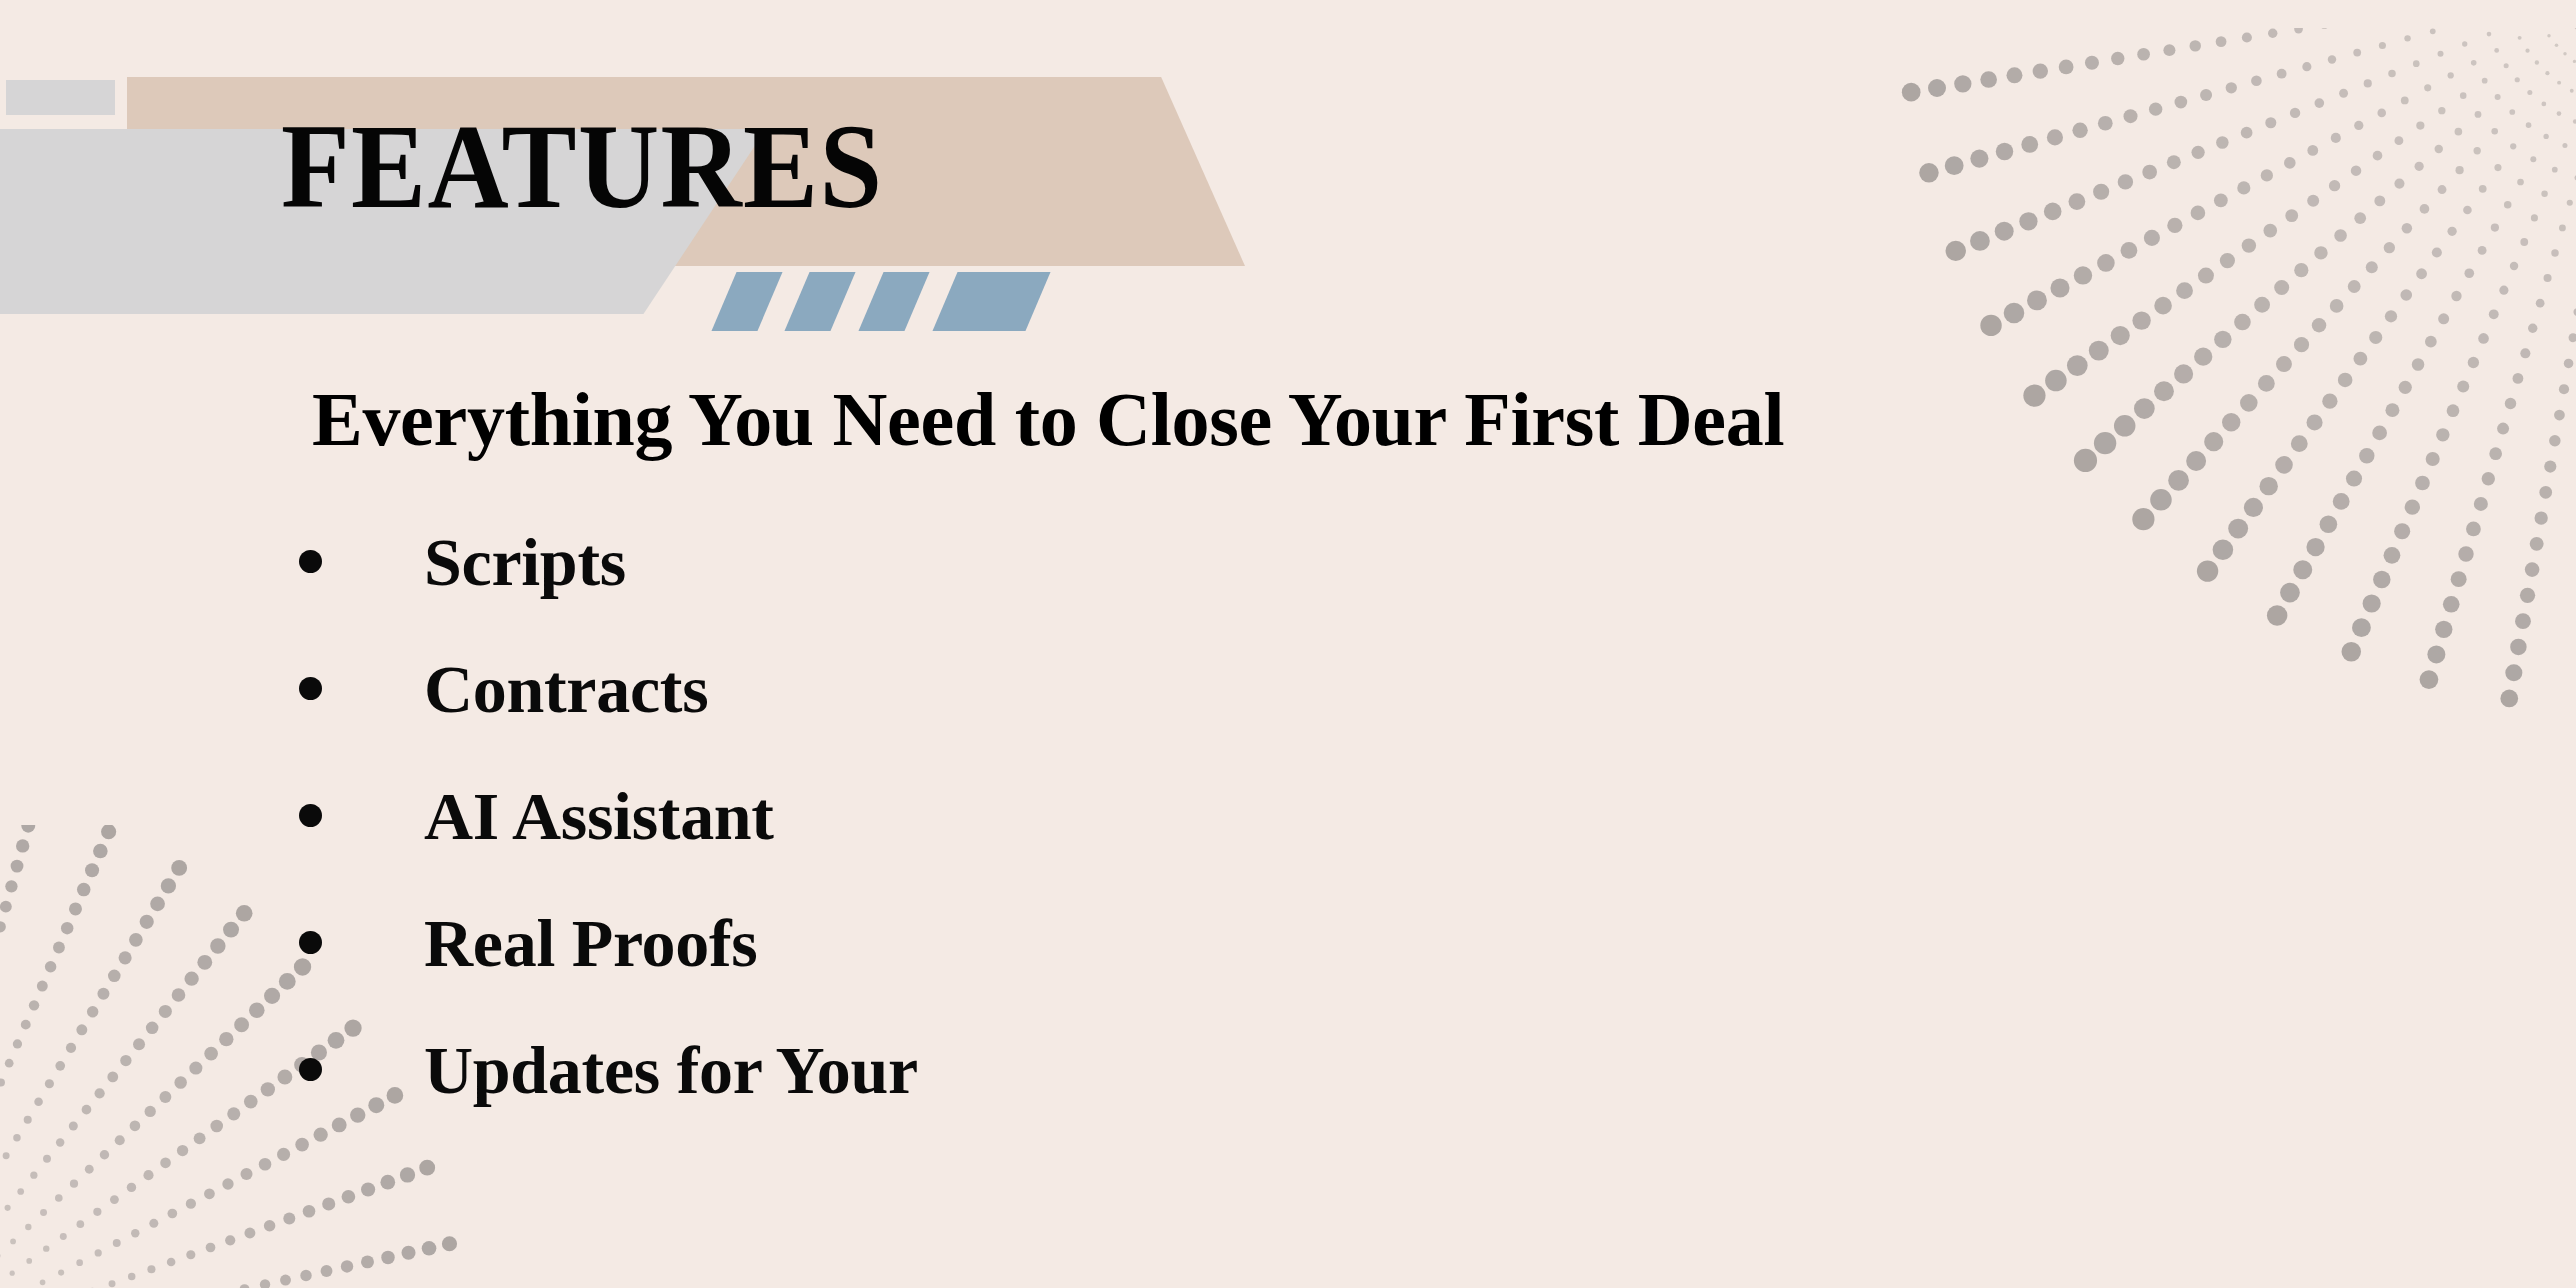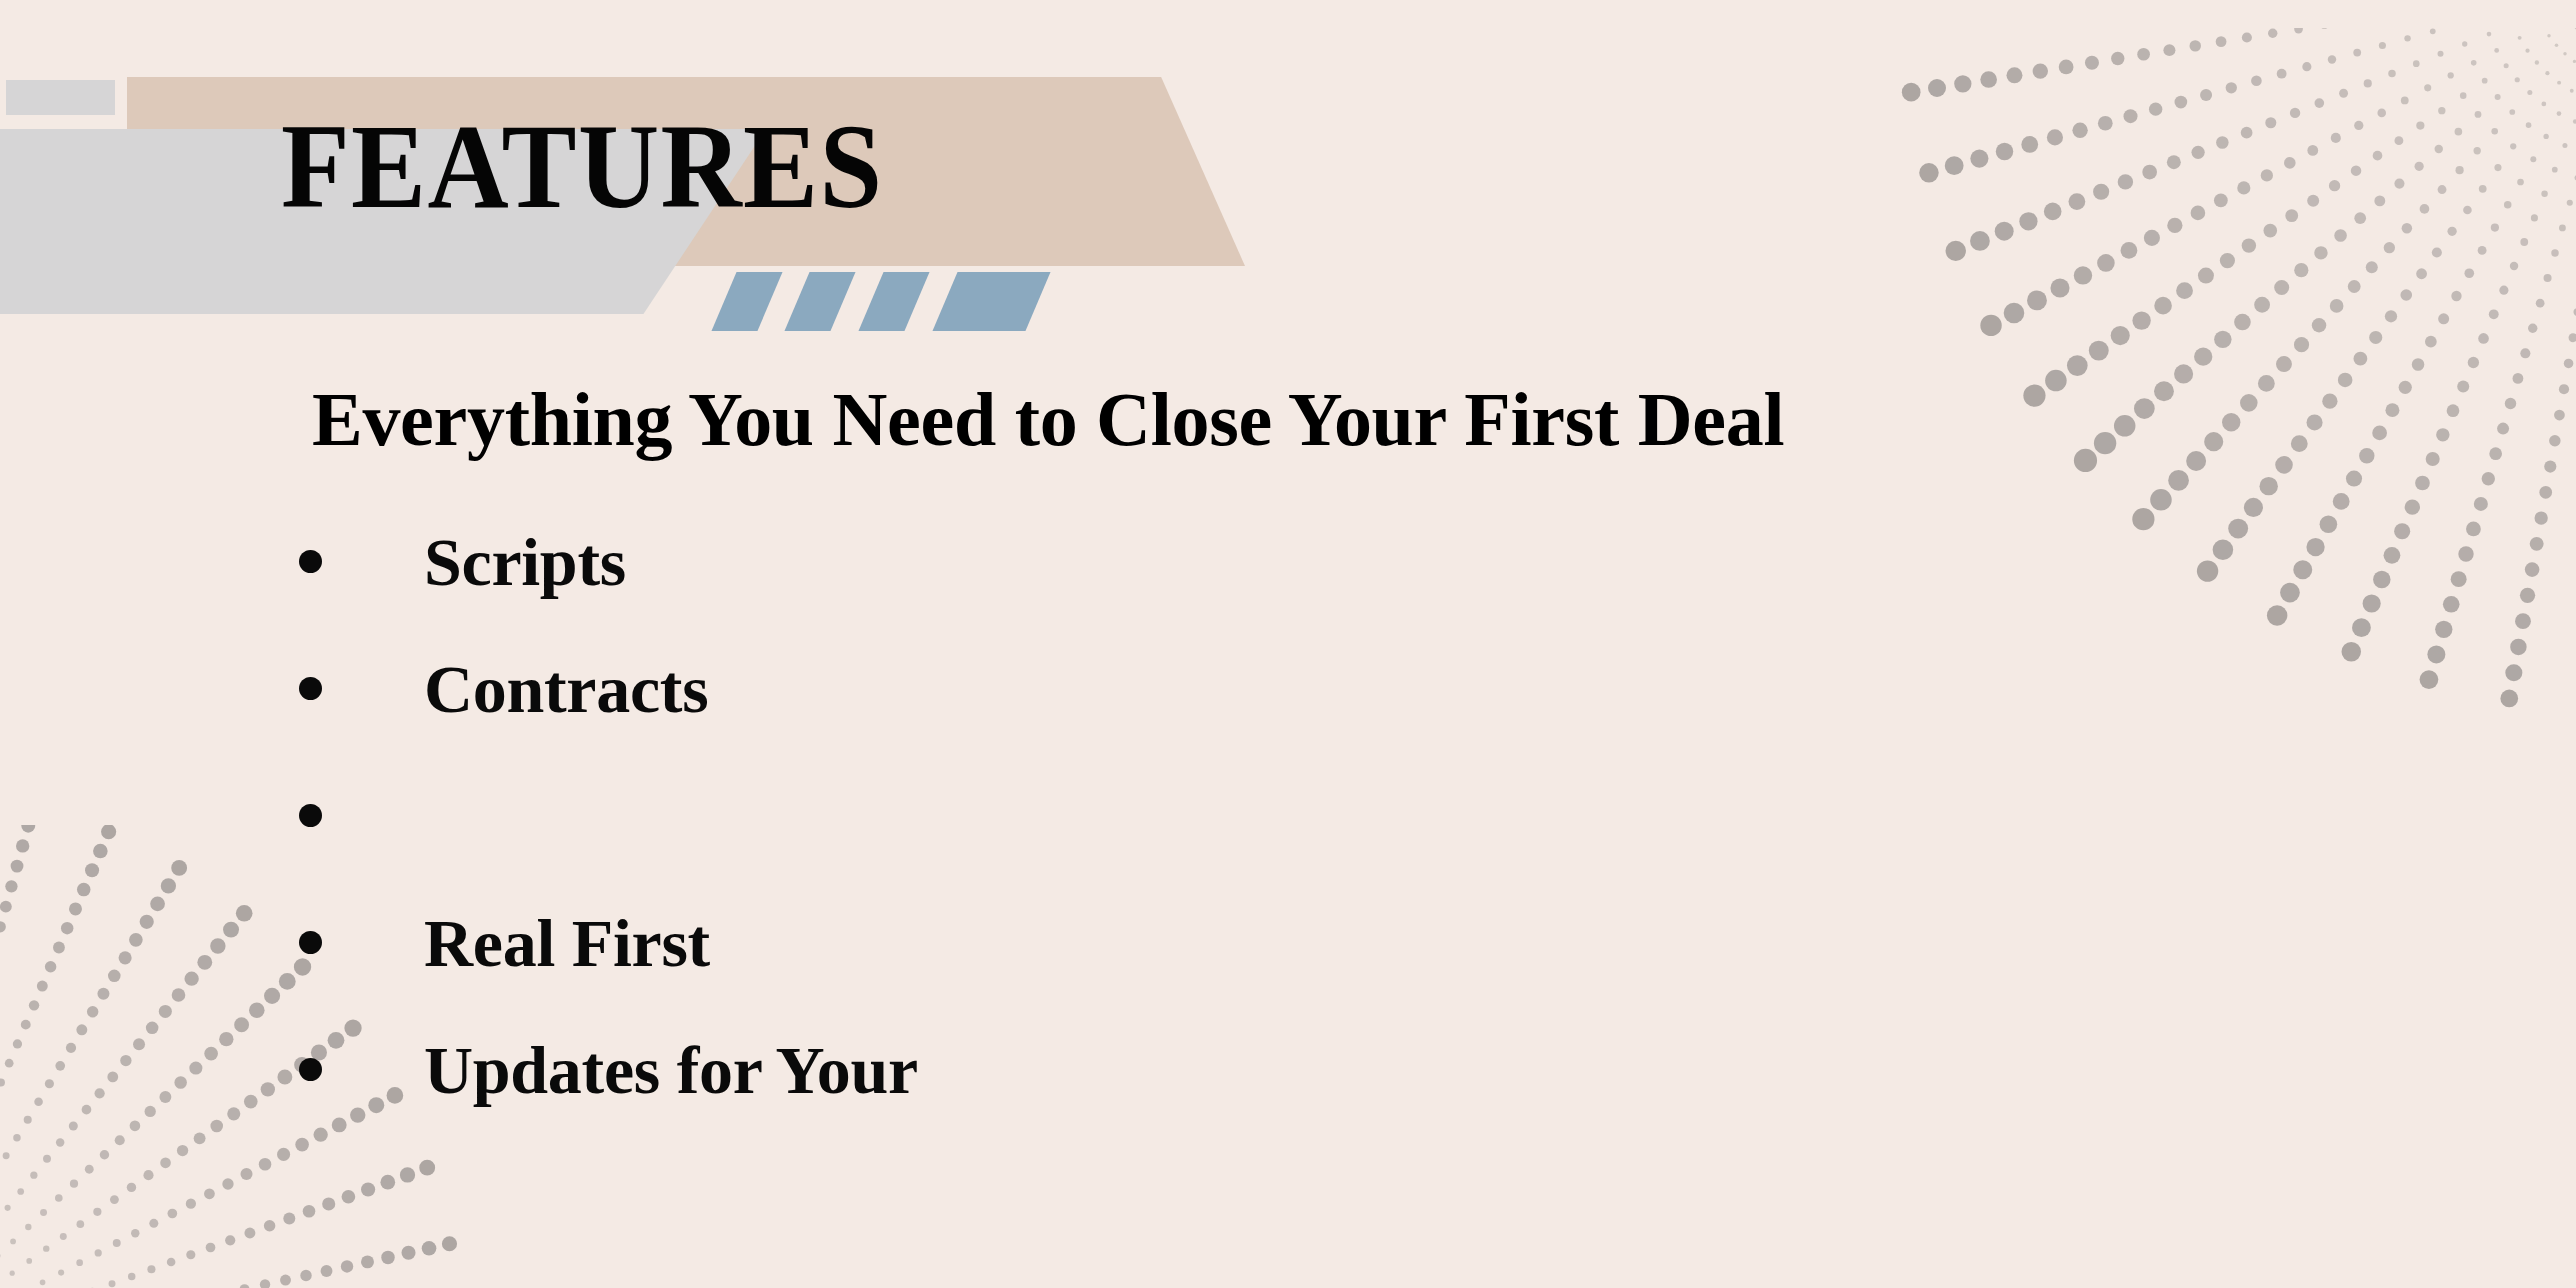--- a/index.html
+++ b/index.html
@@ -913,24 +913,25 @@
     <li class="feature-item">
       <span class="bullet-dot"></span>
       <span class="feature-label">Scripts</span>
     </li>
     <li class="feature-item">
       <span class="bullet-dot"></span>
       <span class="feature-label">Contracts</span>
     </li>
     <li class="feature-item">
       <span class="bullet-dot"></span>
+      <span class="feature-label">AI Assistant</span>
     </li>
     <li class="feature-item">
       <span class="bullet-dot"></span>
-      <span class="feature-label">Real First</span>
+      <span class="feature-label">Real Proofs</span>
     </li>
     <li class="feature-item">
       <span class="bullet-dot"></span>
       <span class="feature-label">Updates for Your</span>
     </li>
   </ul>
 
 </div>
 
 

